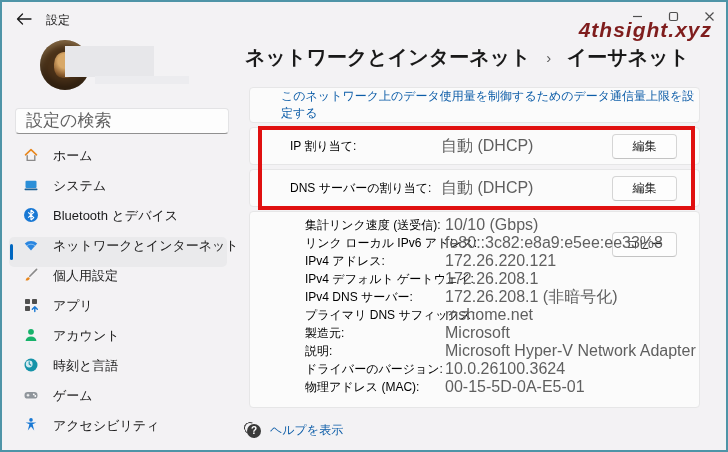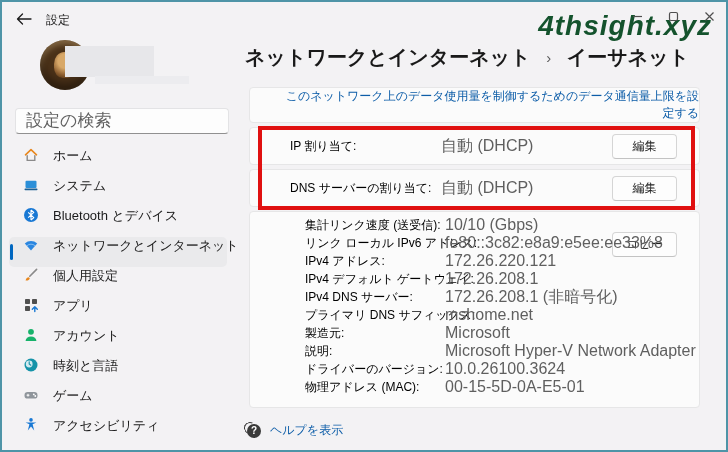--- a/index.html
+++ b/index.html
@@ -10,22 +10,22 @@
     position:relative; width:728px; height:452px;
     background:#f3f2f4; border:2px solid #4e94a7; overflow:hidden;
     color:#1b1b1b;
   }
 
   
   .titlebar { position:absolute; left:0; top:0; width:100%; height:32px; }
   .back-btn { position:absolute; left:12px; top:8px; width:20px; height:18px; cursor:pointer; }
   .app-title { position:absolute; left:44px; top:10px; font-size:12px; color:#1b1b1b; }
   .watermark {
-    position:absolute; right:14px; top:8px; font-size:28px; font-weight:bold;
-    font-style:italic; color:#14532d; letter-spacing:1px; z-index:1;
+    position:absolute; right:14px; top:16px; font-size:21px; font-weight:bold;
+    font-style:italic; color:#7f1d1d; letter-spacing:1px; z-index:1;
   }
   .win-controls { position:absolute; right:6px; top:4px; display:flex; gap:14px; z-index:2; }
   .win-btn { width:22px; height:20px; display:flex; align-items:center; justify-content:center; cursor:pointer; }
 
   
   .sidebar { position:absolute; left:0; top:32px; width:232px; bottom:0; }
   .avatar {
     position:absolute; left:38px; top:6px; width:50px; height:50px; border-radius:50%;
     background:radial-gradient(circle at 50% 42%, #c6904f 0%, #a5723a 30%, #6e4а24 55%, #5a3a1c 60%, #2e1e10 85%);
     background-color:#4a3118;
@@ -60,21 +60,21 @@
 
   
   .breadcrumb { position:absolute; left:243px; top:42px; font-size:20px; font-weight:600; color:#191919; }
   .breadcrumb .sep { font-size:15px; font-weight:400; color:#5a5a5a; margin:0 10px; vertical-align:1px; }
   .crumb-parent { cursor:pointer; }
 
   .card {
     position:absolute; left:247px; width:451px;
     background:#fbfbfb; border:1px solid #e6e6e7; border-radius:4px;
   }
-  .card-link { top:85px; height:36px; display:flex; align-items:center; padding-left:31px;text-align:right; }
+  .card-link { top:85px; height:36px; display:flex; align-items:center; padding-left:31px; }
   .link-text { font-size:12px; color:#0d5da8; cursor:pointer; }
 
   .row-card { height:38px; display:flex; align-items:center; }
   .row-card.ip  { top:125px; }
   .row-card.dns { top:167px; }
   .row-label { position:absolute; left:40px; font-size:12px; color:#000000; }
   .row-value { position:absolute; left:175px; font-size:16px; color:#5f5f5f;margin-left:16px; }
   .btn {
     position:absolute; right:22px; width:65px; height:25px;
     background:#fdfdfd; border:1px solid #d5d5d5; border-bottom-color:#c3c3c3;

